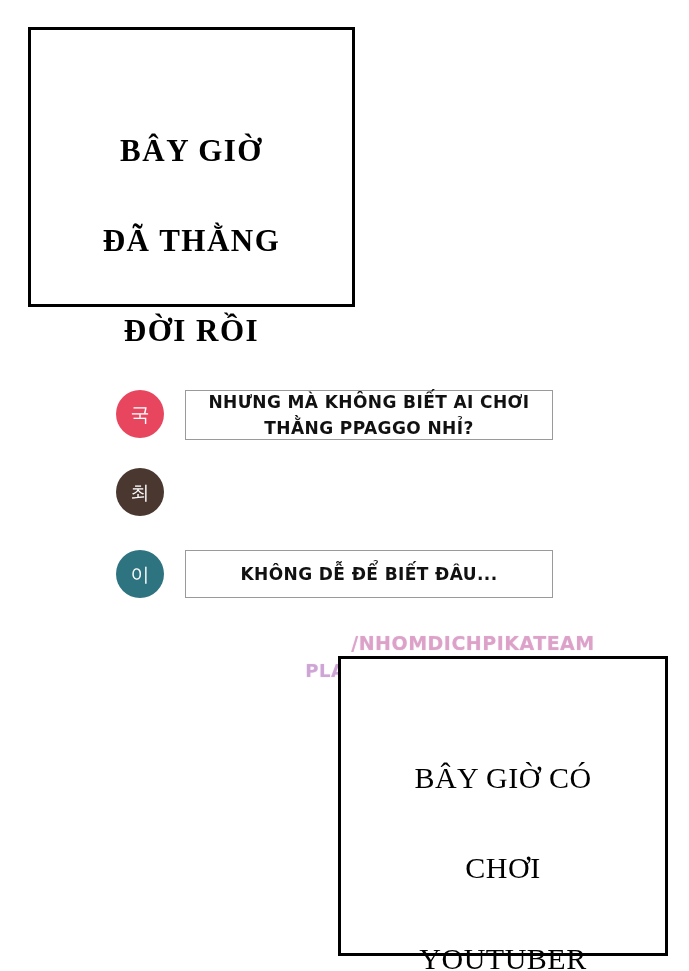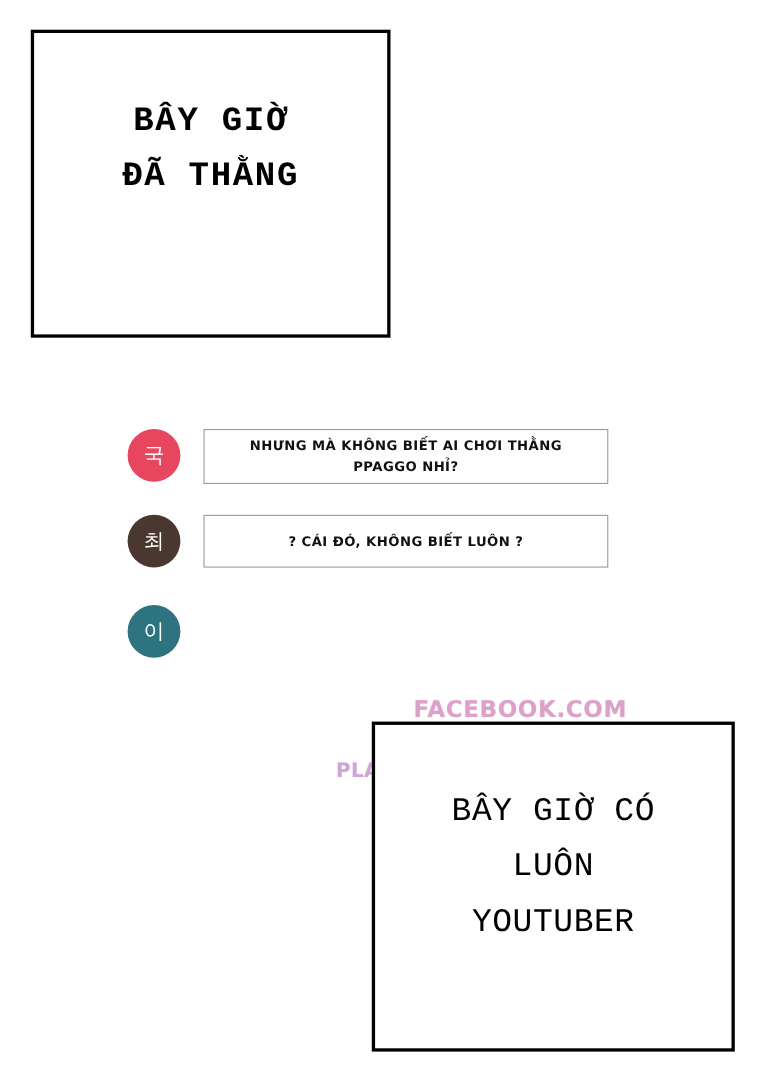--- a/index.html
+++ b/index.html
@@ -34,28 +34,29 @@
     padding-top: 56px;
   }
   .panel-bottom {
     left: 338px;
     top: 656px;
     width: 330px;
     height: 300px;
     padding-top: 54px;
   }
   .narration-line {
-    font-family: Liberation Mono, monospace;
+    font-family: Liberation Serif, serif;
     font-weight: 700;
     font-size: 31px;
     letter-spacing: 1.5px;
     color: #000000;
     line-height: 1.62;
     text-align: right;
     white-space: nowrap;
+    margin-top: 40px;
   }
   .panel-bottom .narration-line {
     font-weight: 400;
     font-size: 30px;
     letter-spacing: 0.5px;
     line-height: 1.68;
   }
 
   
   .chat-row {
@@ -81,21 +82,21 @@
     margin-left: 21px;
     box-sizing: border-box;
     border: 1px solid #9a9a9a;
     background: #ffffff;
     display: flex;
     align-items: center;
     justify-content: center;
     text-align: center;
     font-family: "DejaVu Sans", sans-serif;
     font-weight: 700;
-    font-size: 12px;
+    font-size: 17px;
     letter-spacing: 0.4px;
     color: #111111;
     line-height: 1.55;
     padding: 6px 12px;
   }
 
   #row-1 { left: 116px; top: 390px; }
   #row-1 .bubble { width: 368px; height: 50px; }
 
   #row-2 { left: 116px; top: 468px; }
@@ -123,39 +124,39 @@
   }
   .watermark .wm-line-2 { font-size: 19px; }
   .watermark .wm-line-3 { font-size: 18px; color: rgba(205, 150, 205, 0.66); }
 </style>
 </head>
 <body>
 
 <div class="panel panel-top">
   <div class="narration-line">BÂY GIỜ</div>
   <div class="narration-line">ĐÃ THẰNG</div>
+  <div class="narration-line">ĐỜI RỒI</div>
 </div>
 
 <div class="chat-row" id="row-1">
   <div class="avatar" style="background:#E8465F">국</div>
   <div class="bubble">NHƯNG MÀ KHÔNG BIẾT AI CHƠI THẰNG PPAGGO NHỈ?</div>
 </div>
 
 <div class="chat-row" id="row-2">
   <div class="avatar" style="background:#4A3730">최</div>
-  <div class="bubble">? CÁI ĐÓ, KHÔNG BIẾT LUÔN ?</div>
 </div>
 
 <div class="chat-row" id="row-3">
   <div class="avatar" style="background:#2E7380">이</div>
+  <div class="bubble">KHÔNG DỄ ĐỂ BIẾT ĐÂU...</div>
 </div>
 
 <div class="watermark">
-  <div class="wm-line-1">FACEBOOK.COM</div>
   <div class="wm-line-2">/NHOMDICHPIKATEAM</div>
   <div class="wm-line-3">PLAYERBOOKDICHBOIPIKATEAM</div>
 </div>
 
 <div class="panel panel-bottom">
   <div class="narration-line">BÂY GIỜ CÓ</div>
-  <div class="narration-line">LUÔN</div>
+  <div class="narration-line">CHƠI</div>
   <div class="narration-line">YOUTUBER</div>
 </div>
 
 </body></html>

